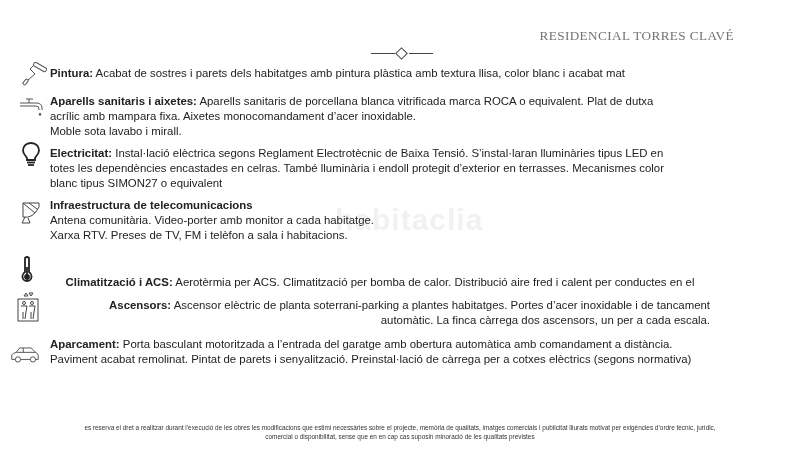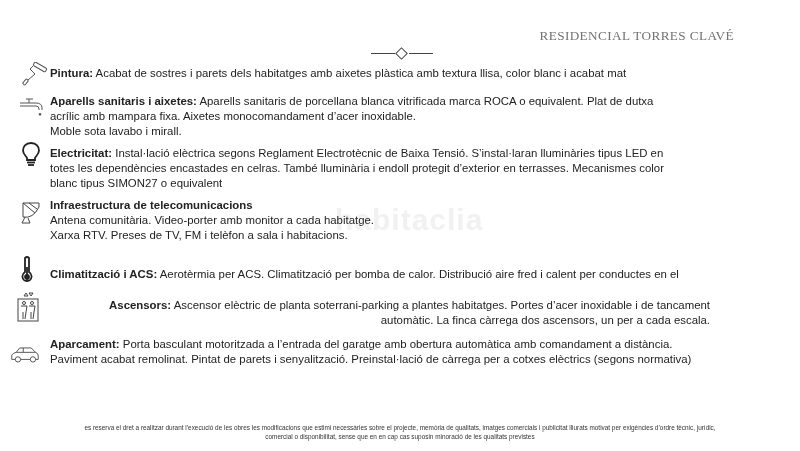--- a/index.html
+++ b/index.html
@@ -62,21 +62,21 @@
 <div class="item" style="top:64px;">
   <span class="icon" style="left:20px; top:-4px;">
     <svg width="28" height="24" viewBox="0 0 28 24" fill="none" stroke="#555" stroke-width="1">
       <rect x="12" y="3" width="14" height="4" rx="1.5" transform="rotate(30 19 5)"></rect>
       <path d="M12 4 L9 7 L14 12 L7 18"></path>
       <rect x="3" y="17" width="3" height="6" rx="1" transform="rotate(40 4.5 20)"></rect>
     </svg>
   </span>
   <div class="text" style="top:2px;">
     <span class="label">Pintura:</span>
-    <span>Acabat de sostres i parets dels habitatges amb aixetes plàstica amb textura llisa, color blanc i acabat mat</span>
+    <span>Acabat de sostres i parets dels habitatges amb pintura plàstica amb textura llisa, color blanc i acabat mat</span>
   </div>
 </div>
 
 <div class="item" style="top:94px;">
   <span class="icon" style="left:18px; top:-2px;">
     <svg width="30" height="22" viewBox="0 0 30 22" fill="none" stroke="#555" stroke-width="1">
       <path d="M2 8 L18 8 Q24 8 24 13 L24 15"></path>
       <path d="M2 11 L18 11 Q21 11 21 14 L21 15"></path>
       <line x1="8" y1="4" x2="15" y2="4"></line>
       <line x1="11" y1="4" x2="11" y2="8"></line>
@@ -128,21 +128,21 @@
 </div>
 
 <div class="item" style="top:259px;">
   <span class="icon" style="left:12px; top:-4px;">
     <svg width="14" height="28" viewBox="0 0 14 28" fill="none" stroke="#222" stroke-width="1.8">
       <path d="M5 3 Q7 1 9 3 L9 17 Q12 19 11.5 22 Q11 26 7 26 Q3 26 2.5 22 Q2 19 5 17 Z"></path>
       <circle cx="7" cy="22" r="2" fill="#222"></circle>
       <line x1="7" y1="12" x2="7" y2="20"></line>
     </svg>
   </span>
-  <div class="text" style="top:8px;">
+  <div class="text" style="top:16px;text-align:center;">
     <div>
       <span class="label">Climatització i ACS:</span>
       <span>Aerotèrmia per ACS. Climatització per bomba de calor. Distribució aire fred i calent per conductes en el</span>
     </div>
   </div>
 </div>
 
 <div class="item" style="top:298px;">
   <span class="icon" style="left:13px; top:-4px;">
     <svg width="26" height="32" viewBox="0 0 26 32" fill="none" stroke="#444" stroke-width="1">

